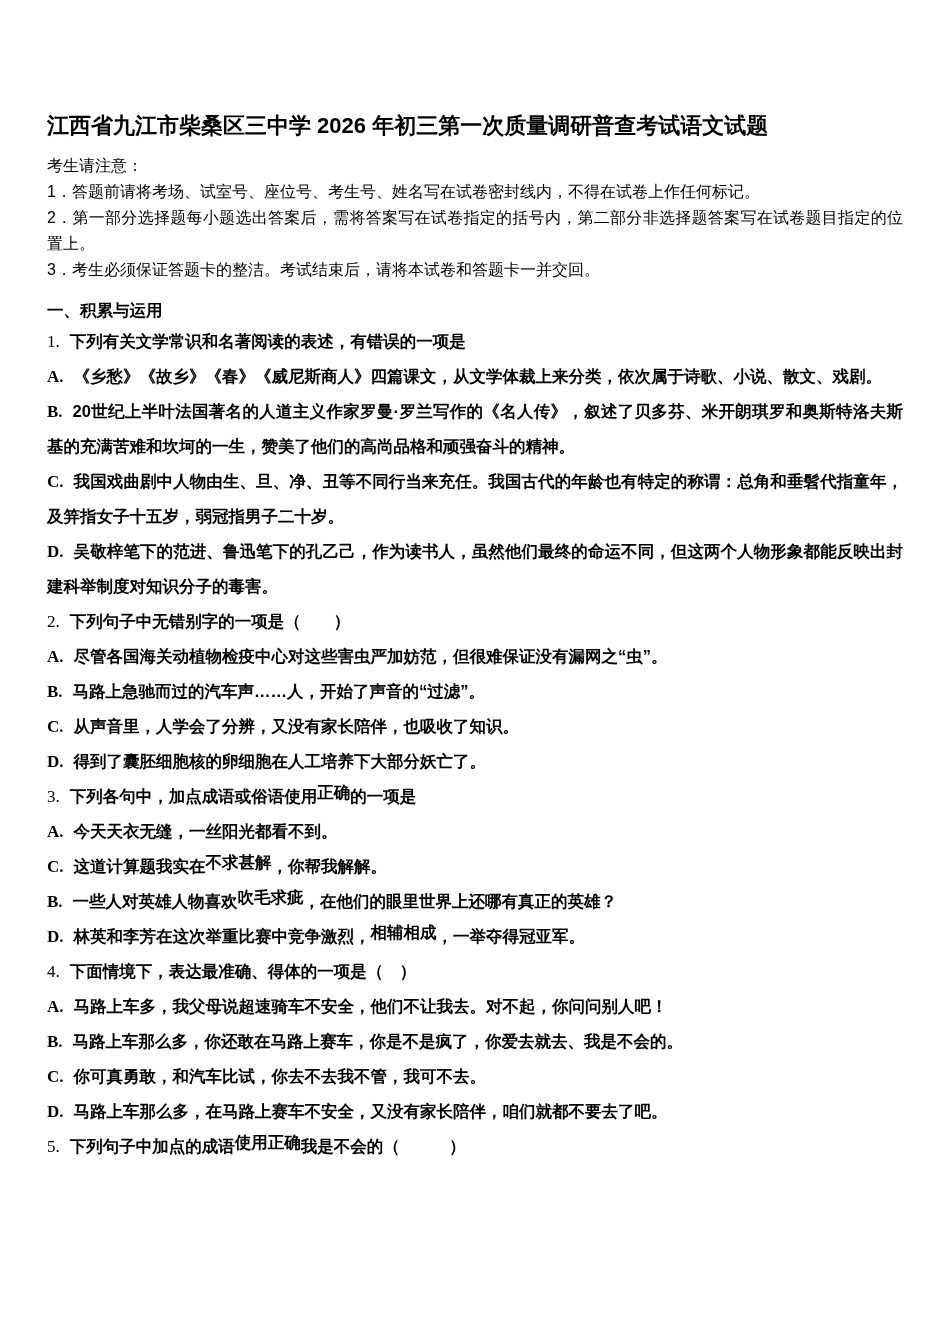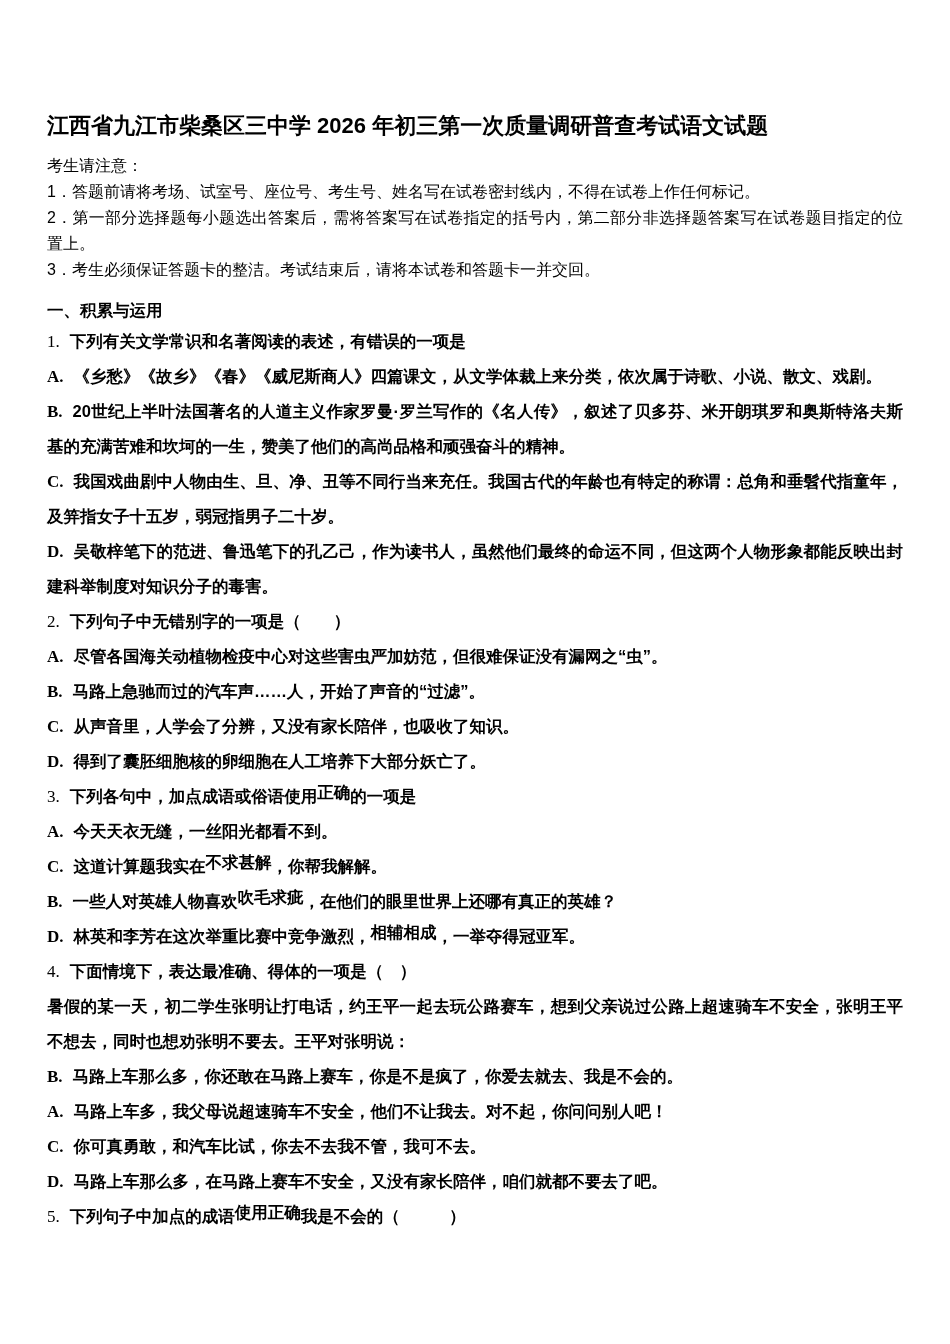--- a/index.html
+++ b/index.html
@@ -81,23 +81,22 @@
     <div>
       <p><span class="qnum">3.</span><span>下列各句中，加点成语或俗语使用</span><span class="em-raised">正确</span><span>的一项是</span></p>
       <p><span class="optlabel">A.</span><span>今天天衣无缝，一丝阳光都看不到。</span></p>
       <p><span class="optlabel">C.</span><span>这道计算题我实在</span><span class="em-raised">不求甚解</span><span>，你帮我解解。</span></p>
       <p><span class="optlabel">B.</span><span>一些人对英雄人物喜欢</span><span class="em-raised">吹毛求疵</span><span>，在他们的眼里世界上还哪有真正的英雄？</span></p>
       <p><span class="optlabel">D.</span><span>林英和李芳在这次举重比赛中竞争激烈，</span><span class="em-raised">相辅相成</span><span>，一举夺得冠亚军。</span></p>
     </div>
 
     <div>
       <p><span class="qnum">4.</span><span>下面情境下，表达最准确、得体的一项是（　）</span></p>
-      <p>暑假的某一天，初二学生张明让打电话，约王平一起去玩公路赛车，想到父亲说过公路上超速骑车不安全，张明王平不想去，同时也想劝张明不要去。王平对张明说：</p>
+      <p><span class="optlabel">A.</span><span>马路上车多，我父母说超速骑车不安全，他们不让我去。对不起，你问问别人吧！</span></p>
       <p><span class="optlabel">B.</span><span>马路上车那么多，你还敢在马路上赛车，你是不是疯了，你爱去就去、我是不会的。</span></p>
-      <p><span class="optlabel">A.</span><span>马路上车多，我父母说超速骑车不安全，他们不让我去。对不起，你问问别人吧！</span></p>
       <p><span class="optlabel">C.</span><span>你可真勇敢，和汽车比试，你去不去我不管，我可不去。</span></p>
       <p><span class="optlabel">D.</span><span>马路上车那么多，在马路上赛车不安全，又没有家长陪伴，咱们就都不要去了吧。</span></p>
     </div>
 
     <div>
       <p><span class="qnum">5.</span><span>下列句子中加点的成语</span><span class="em-raised">使用正确</span><span>我是不会的（　　　）</span></p>
     </div>
 
   </div>
 </div>

